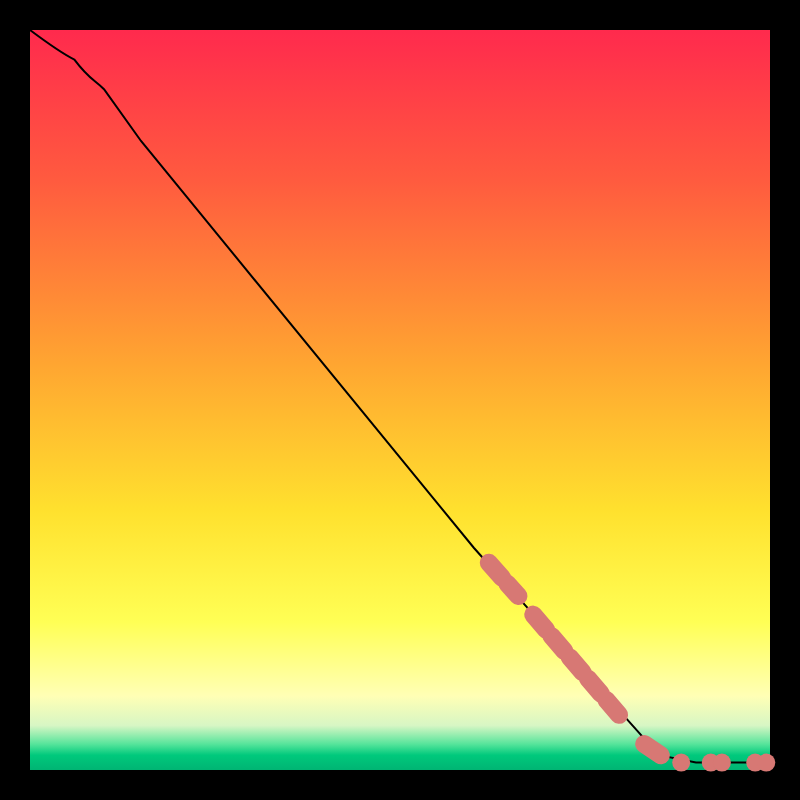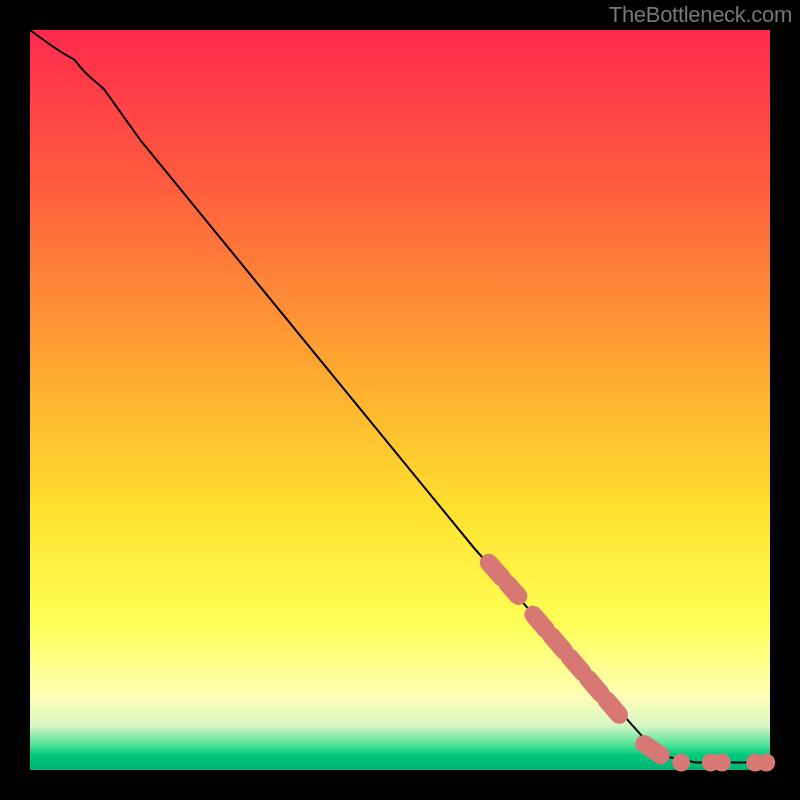--- a/index.html
+++ b/index.html
@@ -26,21 +26,20 @@
     color: #777;
     font-size: 22px;
     font-weight: 500;
     letter-spacing: -0.3px;
   }
 </style>
 </head>
 <body>
 
 <div class="wrap">
-  <div class="attribution">TheBottleneck.com</div>
 
   <svg id="chart-svg" width="800" height="800" viewBox="0 0 800 800">
     <defs>
       <linearGradient id="bg-grad" x1="0" y1="0" x2="0" y2="1">
           <stop offset="0.00%" stop-color="#ff2a4d"></stop>
           <stop offset="20.00%" stop-color="#ff5a3f"></stop>
           <stop offset="45.00%" stop-color="#ffa531"></stop>
           <stop offset="65.00%" stop-color="#ffe12e"></stop>
           <stop offset="80.00%" stop-color="#ffff55"></stop>
           <stop offset="90.00%" stop-color="#ffffb5"></stop>

